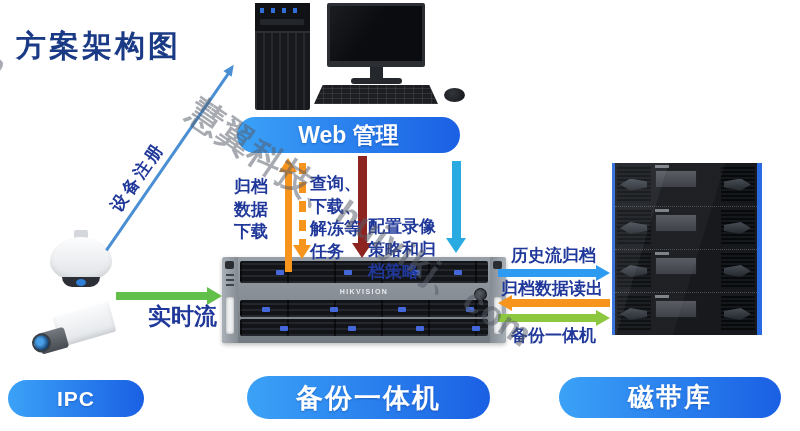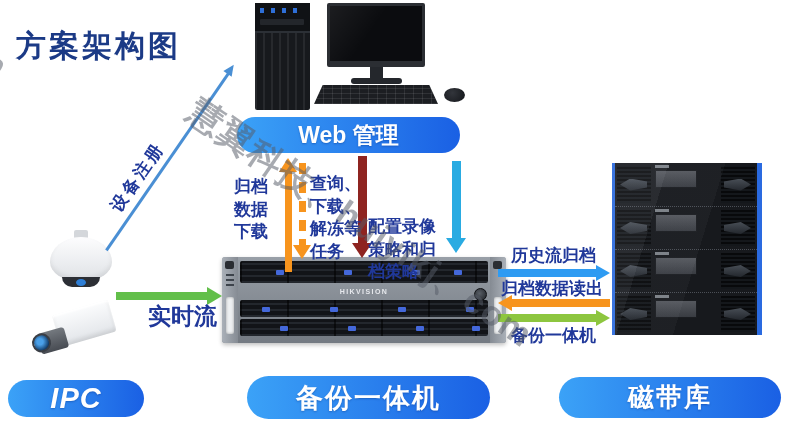--- a/index.html
+++ b/index.html
@@ -17,21 +17,21 @@
                 transform:rotate(34.5deg); z-index:60; pointer-events:none; }
   #wm-main { left:205px; top:88px; }
   #wm-frag { left:-320px; top:-180px; }
 
   
   .pill { position:absolute; display:flex; align-items:center; justify-content:center;
           border-radius:999px; color:#fff; font-weight:bold; z-index:4;
           background:linear-gradient(90deg,#3ba2f7,#1a60e4);
           text-shadow:0 1px 2px rgba(0,40,120,.35); }
   #pill-web    { left:237px; top:117px; width:223px; height:36px; font-size:23px; }
-  #pill-ipc    { left:8px;   top:380px; width:136px; height:37px; font-size:29px; letter-spacing:1px;font-style:italic; }
+  #pill-ipc    { left:8px;   top:380px; width:136px; height:37px; font-size:21px; letter-spacing:1px; }
   #pill-backup { left:247px; top:376px; width:243px; height:43px; font-size:27px; letter-spacing:2px; }
   #pill-tape   { left:559px; top:377px; width:222px; height:41px; font-size:26px; letter-spacing:2px; }
 
   
   .arr { position:absolute; z-index:5; }
   .arr .shaft-v { position:absolute; left:50%; width:7px; margin-left:-3.5px; }
   .arr .shaft-h { position:absolute; top:50%; height:8px; margin-top:-4px; }
   .arr .head { position:absolute; width:0; height:0; }
 
   #arr-download { left:279px; top:158px; width:18px; height:114px; }

